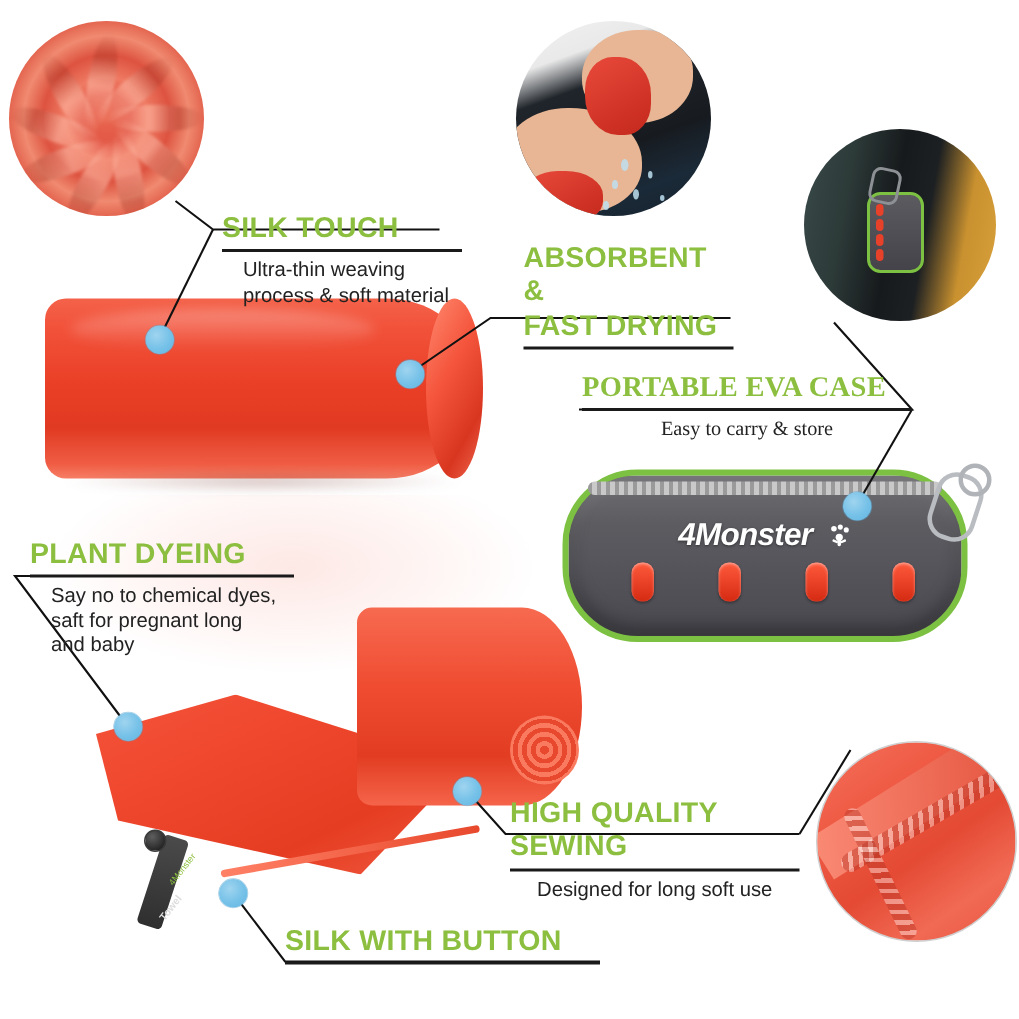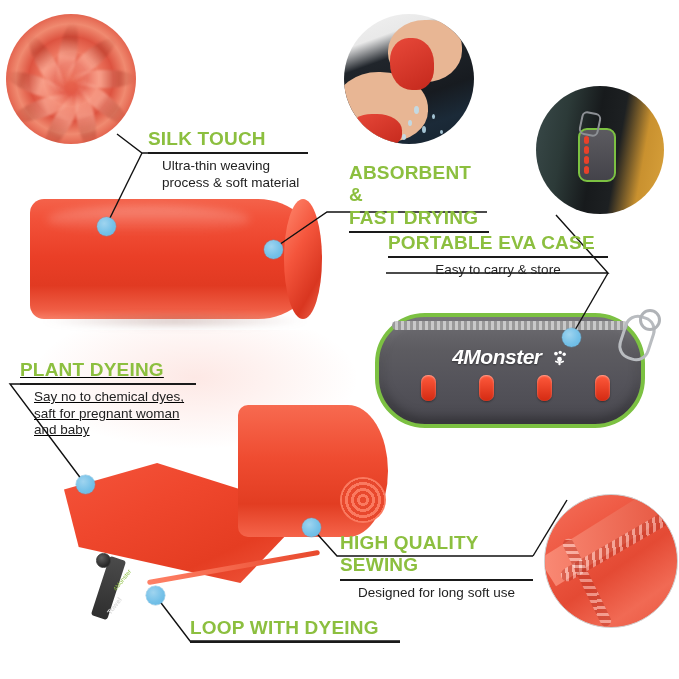--- a/index.html
+++ b/index.html
@@ -311,51 +311,51 @@
     <path class="leader" d="M155,595 L190,641 L400,641"></path>
   </svg>
 
   <div class="dot" style="left:97px;top:217px;width:19px;height:19px;"></div>
   <div class="dot" style="left:264px;top:240px;width:19px;height:19px;"></div>
   <div class="dot" style="left:562px;top:328px;width:19px;height:19px;"></div>
   <div class="dot" style="left:76px;top:475px;width:19px;height:19px;"></div>
   <div class="dot" style="left:302px;top:518px;width:19px;height:19px;"></div>
   <div class="dot" style="left:146px;top:586px;width:19px;height:19px;"></div>
 
-  <div class="callout indent" style="left:148px;top:128px;width:160px;">
+  <div class="callout indent" style="left:148px;top:142px;width:160px;">
     <div class="heading">SILK TOUCH</div>
     <div class="rule"></div>
     <div class="sub">Ultra-thin weaving
 process &amp; soft material</div>
   </div>
 
   <div class="callout" style="left:349px;top:162px;width:140px;">
     <div class="heading">ABSORBENT &amp;
 FAST DRYING</div>
     <div class="rule"></div>
   </div>
 
-  <div class="callout center" style="left:388px;top:232px;width:220px;">
+  <div class="callout center" style="left:388px;top:248px;width:220px;font-family:Liberation Serif, serif;">
     <div class="heading">PORTABLE EVA CASE</div>
     <div class="rule"></div>
     <div class="sub">Easy to carry &amp; store</div>
   </div>
 
-  <div class="callout indent" style="left:20px;top:359px;width:176px;text-decoration:underline;">
+  <div class="callout indent" style="left:20px;top:359px;width:176px;">
     <div class="heading">PLANT DYEING</div>
     <div class="rule"></div>
     <div class="sub">Say no to chemical dyes,
-saft for pregnant woman
+saft for pregnant long
 and baby</div>
   </div>
 
   <div class="callout center" style="left:340px;top:532px;width:193px;">
     <div class="heading">HIGH QUALITY SEWING</div>
     <div class="rule"></div>
     <div class="sub">Designed for long soft use</div>
   </div>
 
   <div class="callout center" style="left:190px;top:617px;width:210px;">
-    <div class="heading">LOOP WITH DYEING</div>
+    <div class="heading">SILK WITH BUTTON</div>
     <div class="rule"></div>
   </div>
 
 </div>
 
 </body></html>

